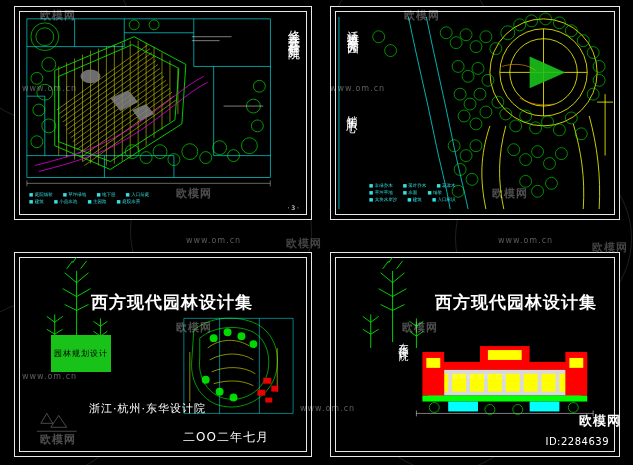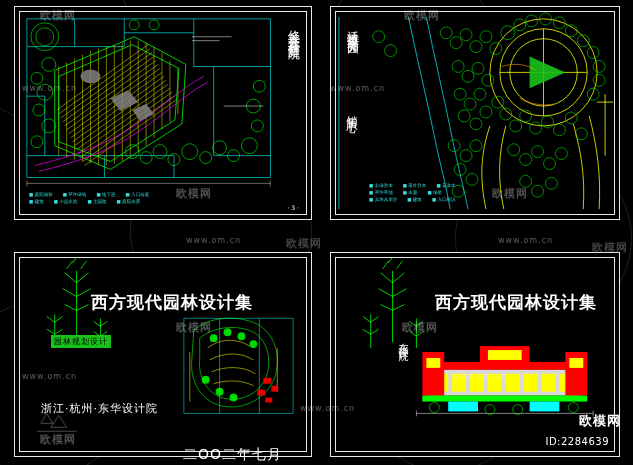--- a/index.html
+++ b/index.html
@@ -31,25 +31,25 @@
   .legend .row{display:flex;gap:10px;}
   .legend .it{display:flex;align-items:center;gap:2px;}
 
   .pagemark{position:absolute;color:#fff;font-size:6px;}
 
   
   .maintitle{
     position:absolute;color:#fff;font-weight:bold;letter-spacing:1px;
     font-size:17px;white-space:nowrap;
   }
-  .subtitle{position:absolute;color:#fff;font-size:11px;white-space:nowrap;letter-spacing:1px;}
-  .datetext{position:absolute;color:#fff;font-size:14px;white-space:nowrap;letter-spacing:1px;margin-top:17px;}
+  .subtitle{position:absolute;color:#fff;font-size:11px;white-space:nowrap;letter-spacing:1px;margin-left:48px;}
+  .datetext{position:absolute;color:#fff;font-size:12px;white-space:nowrap;letter-spacing:1px;}
   .greenbox{
     position:absolute;background:#19c219;color:#000;font-size:8px;
-    padding:1px 3px;white-space:nowrap;letter-spacing:1px;
+    padding:13px 3px;white-space:nowrap;letter-spacing:1px;
   }
 
   
   .wm{position:absolute;color:rgba(255,255,255,.30);font-size:11px;font-weight:bold;letter-spacing:1px;white-space:nowrap;pointer-events:none;}
   .wm.dark{color:rgba(120,120,120,.55);}
   .wmring{position:absolute;border:1px solid rgba(255,255,255,.12);border-radius:50%;pointer-events:none;}
 
   .brand{position:absolute;color:#fff;font-size:13px;font-weight:bold;letter-spacing:1px;}
   .idtext{position:absolute;color:#fff;font-size:10px;letter-spacing:.5px;}
 

